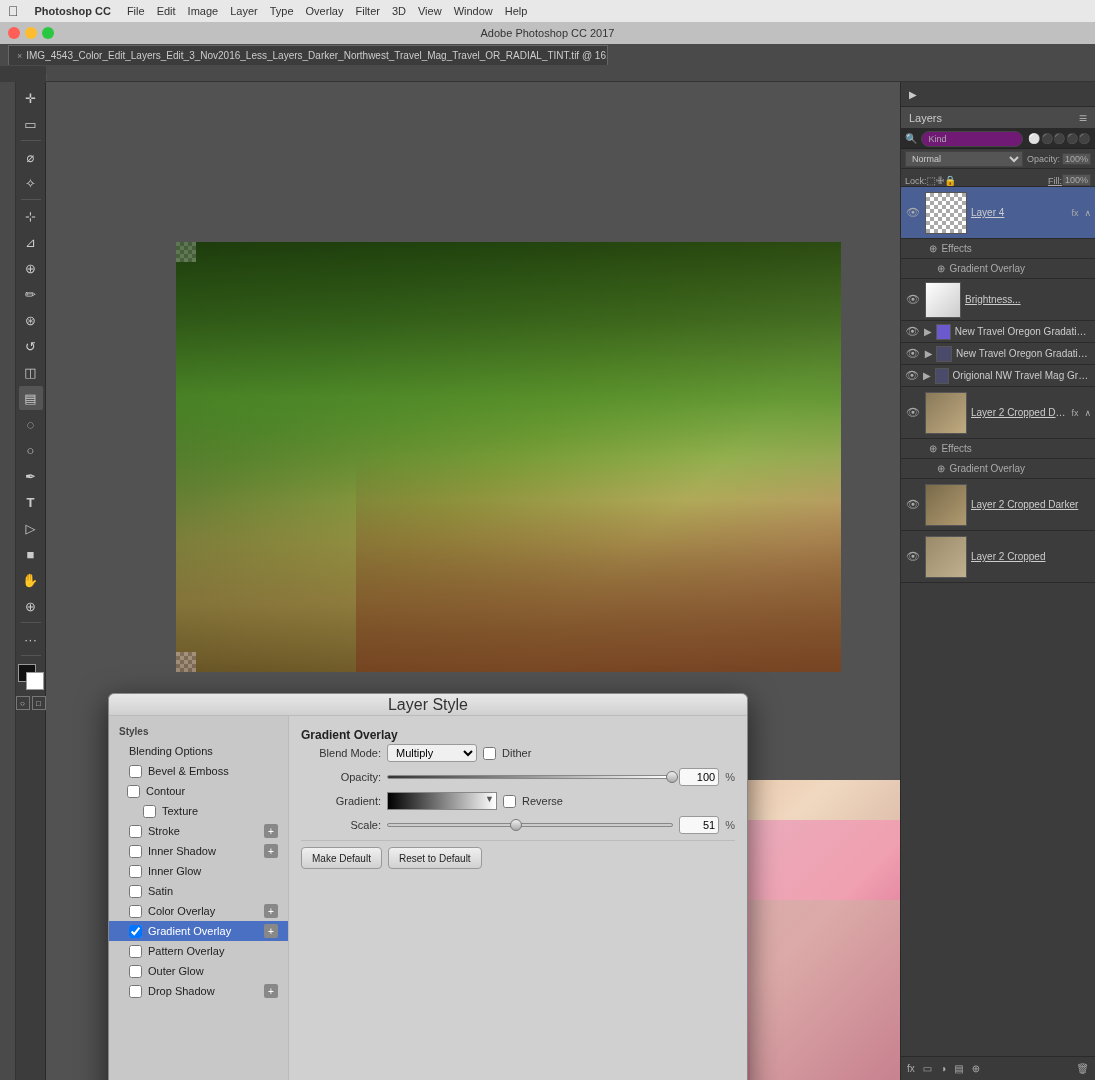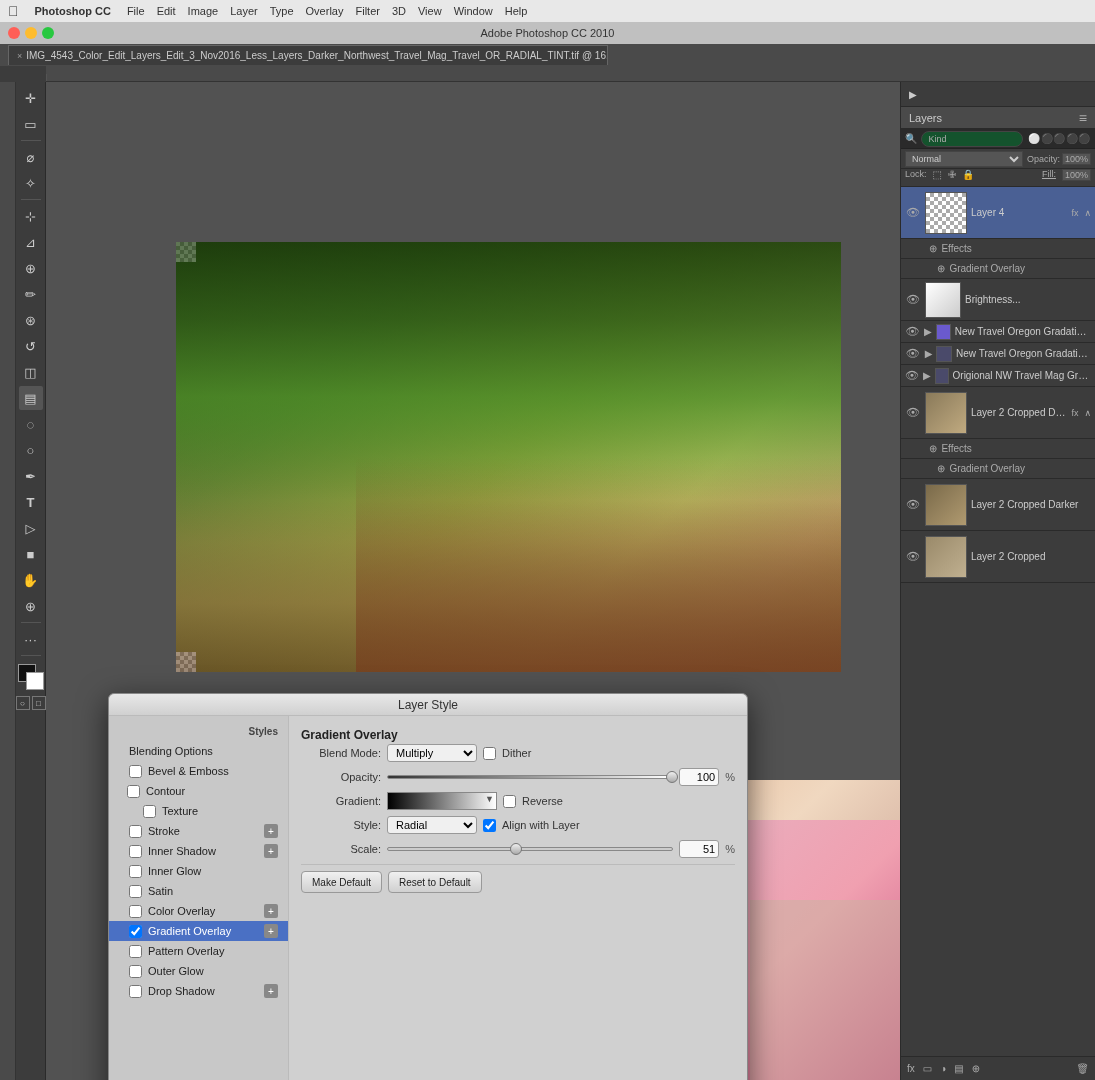--- a/index.html
+++ b/index.html
@@ -188,21 +188,21 @@
       background: #2a2a2a;
       border-bottom: 1px solid #222;
       display: flex;
       align-items: center;
       padding: 0 4px;
       gap: 4px;
     }
     .search-box {
       flex: 1;
       height: 16px;
-      background: #14532d;
+      background: #701a75;
       border: 1px solid #444;
       border-radius: 8px;
       display: flex;
       align-items: center;
       padding: 0 6px;
       font-size: 9px;
       color: #aaa;
     }
     .layers-mode-row {
       height: 20px;
@@ -225,24 +225,23 @@
     .opacity-row {
       display: flex;
       align-items: center;
       gap: 2px;
       font-size: 9px;
       color: #aaa;
     }
     .layers-lock-row {
       height: 18px;
       display: flex;
-      align-items: flex-start;
+      align-items: flex-end;
       padding: 0 4px;
       border-bottom: 1px solid #2a2a2a;
-      gap: 6px;
       font-size: 9px;
       color: #aaa;
     }
 
     
     .layers-list {
       flex: 1;
       overflow-y: auto;
       overflow-x: hidden;
     }
@@ -267,21 +266,21 @@
       background: #888;
       border: 1px solid #555;
       flex-shrink: 0;
       position: relative;
       overflow: hidden;
     }
     .layer-thumb-checker {
       background-image: repeating-conic-gradient(#aaa 0% 25%, #fff 0% 50%);
       background-size: 8px 8px;
     }
-    .layer-info { flex: 1; overflow: hidden; }
+    .layer-info { flex: 1; overflow: hidden; text-decoration: underline; }
     .layer-name { font-size: 10px; color: #ccc; white-space: nowrap; overflow: hidden; text-overflow: ellipsis; }
 
     
     .layer-sub {
       height: 20px;
       border-bottom: 1px solid #2a2a2a;
       display: flex;
       align-items: center;
       padding: 0 4px 0 28px;
       font-size: 10px;
@@ -343,39 +342,38 @@
     }
     .modal-title-bar {
       height: 22px;
       background: linear-gradient(180deg, #e8e8e8, #d0d0d0);
       border-radius: 6px 6px 0 0;
       display: flex;
       align-items: center;
       justify-content: center;
       border-bottom: 1px solid #bbb;
     }
-    .modal-title { font-size: 12px; color: #333; font-weight: 500; }
+    .modal-title { font-size: 16px; color: #333; font-weight: 500; }
     .modal-body {
       display: flex;
       height: 390px;
     }
     
     .modal-left {
       width: 180px;
       background: #c8c8c8;
       border-right: 1px solid #bbb;
       padding: 8px 0;
       overflow-y: auto;
     }
     .modal-section-title {
       font-size: 10px;
       color: #444;
       padding: 2px 10px 4px;
       font-weight: bold;
-      text-align: right;
     }
     .modal-style-item {
       height: 20px;
       display: flex;
       align-items: center;
       padding: 0 10px 0 20px;
       font-size: 11px;
       color: #222;
       cursor: pointer;
       gap: 6px;
@@ -543,21 +541,21 @@
     <span>Help</span>
   </div>
 </div>
 
 <div class="title-bar">
   <div class="traffic-lights">
     <div class="traffic-light tl-red"></div>
     <div class="traffic-light tl-yellow"></div>
     <div class="traffic-light tl-green"></div>
   </div>
-  <span class="title-text">Adobe Photoshop CC 2010</span>
+  <span class="title-text">Adobe Photoshop CC 2017</span>
 </div>
 
 <div style="position:absolute;top:44px;left:0;right:195px;height:22px;background:#3c3c3c;border-bottom:1px solid #2a2a2a;display:flex;align-items:center;padding:0 8px;z-index:99;">
   <span style="font-size:18px;color:#ccc;margin-right:8px;">✛</span>
   <span style="font-size:10px;color:#aaa;">▾</span>
 </div>
 
 <div style="position:absolute;top:44px;left:100px;right:195px;height:22px;display:flex;align-items:center;justify-content:center;z-index:100;">
   <span style="font-size:11px;color:#bbb;">Click and drag to reposition the gradient.</span>
 </div>
@@ -868,28 +866,20 @@
 
           <div class="form-row">
             <span class="form-label">Gradient:</span>
             <div class="gradient-preview" style="width:110px;height:18px;background:linear-gradient(90deg,#000,#fff);border:1px solid #888;cursor:pointer;position:relative;">
               <span style="position:absolute;right:2px;top:1px;font-size:9px;color:#555;">▼</span>
             </div>
             <input type="checkbox" style="">
             <span class="form-checkbox-label">Reverse</span>
           </div>
 
-          <div class="form-row">
-            <span class="form-label">Style:</span>
-            <select class="form-select">
-              <option>Radial</option>
-            </select>
-            <input type="checkbox" checked="" style="">
-            <span class="form-checkbox-label">Align with Layer</span>
-          </div>
 
 
           <div class="form-row">
             <span class="form-label">Scale:</span>
             <div class="slider-container">
               <div class="slider-track" style="background:#ccc;"></div>
               <div class="slider-thumb" style="left:45%;top:50%;transform:translate(-50%,-50%);"></div>
             </div>
             <input class="form-input-num" type="text" value="51" style="">
             <span class="form-unit">%</span>

